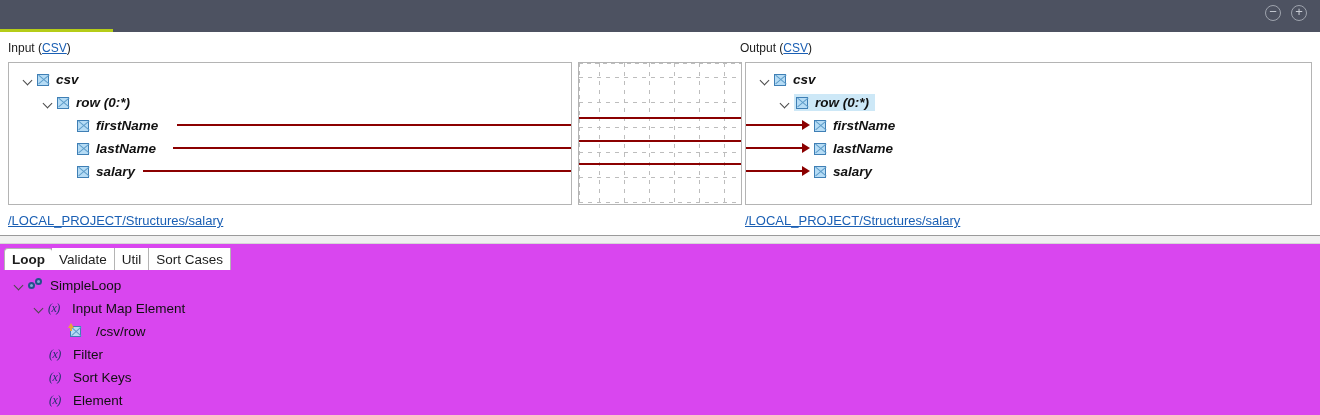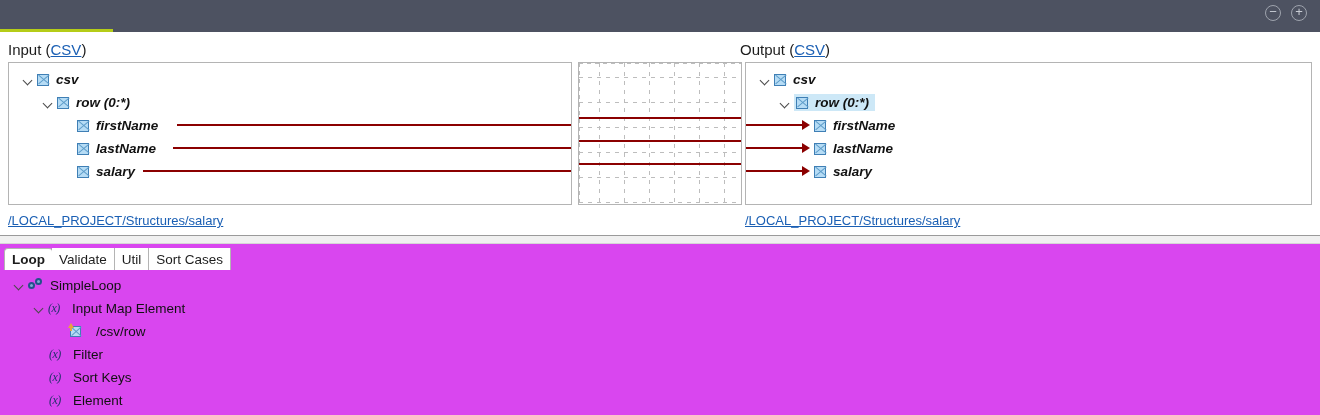--- a/index.html
+++ b/index.html
@@ -47,21 +47,21 @@
   }
   #btn-minimize { right: 39px; }
   #btn-maximize { right: 13px; }
 
   
   #mapping-area {
     position: absolute; left: 0; top: 32px; width: 1320px; height: 203px;
     background: #ffffff;
   }
   .panel-caption {
-    position: absolute; font-size: 15px; color: #1c1c1c;
+    position: absolute; font-size: 12px; color: #1c1c1c;
   }
   .panel-caption a {
     color: #1a5fb4; text-decoration: underline;
   }
   .tree-panel {
     position: absolute; background: #fff;
     border: 1px solid #b4b4b4;
     overflow: hidden;
   }
   #input-panel  { left: 8px;   top: 30px; width: 564px; height: 143px; }

